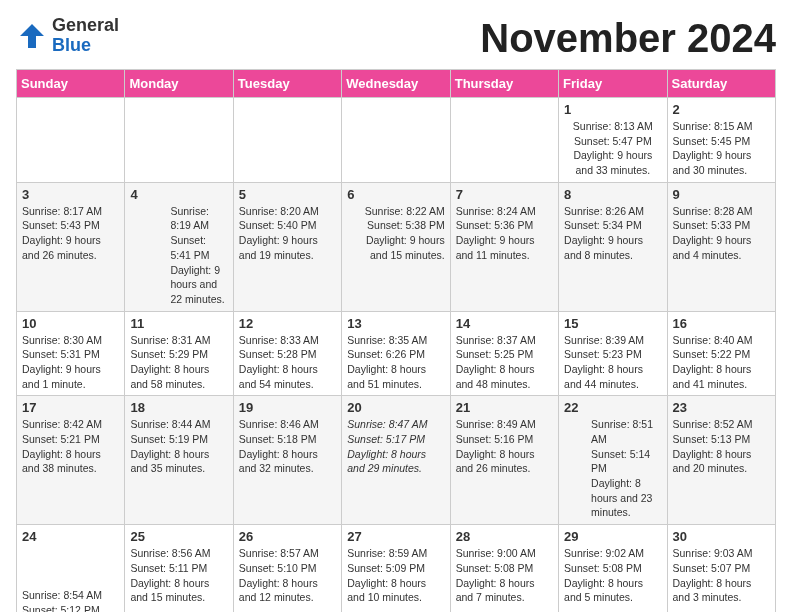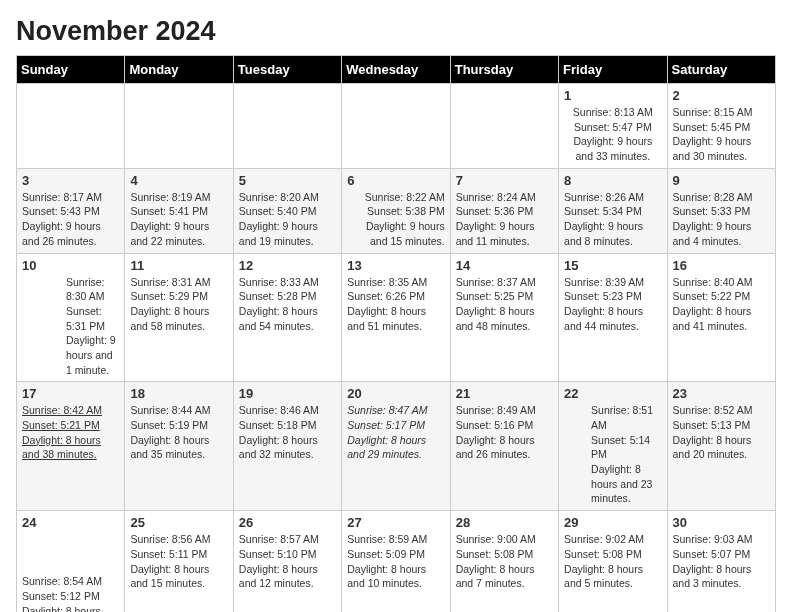--- a/index.html
+++ b/index.html
@@ -27,34 +27,34 @@
       line-height: 1.1;
     }
     .logo-icon {
       width: 32px;
       height: 32px;
     }
     .title-block {
       text-align: right;
     }
     .month-title {
-      font-size: 27px;
+      font-size: 40px;
       font-weight: bold;
       color: #222;
     }
     .location {
       font-size: 16px;
       color: #555;
     }
     .calendar {
       width: 100%;
       border-collapse: collapse;
     }
     .calendar th {
-      background: #000000;
+      background: #ec4899;
       color: #fff;
       font-size: 13px;
       font-weight: bold;
       padding: 6px 4px;
       text-align: left;
       border: 1px solid #ccc;
     }
     .calendar td {
       vertical-align: top;
       border: 1px solid #ccc;
@@ -80,20 +80,29 @@
       color: #333;
     }
     .empty-cell {
       background: #fff !important;
     }
   </style>
 </head>
 <body>
 
 <div class="header">
+  <div class="logo">
+    <svg class="logo-icon" viewBox="0 0 40 40">
+      <polygon points="20,5 35,20 25,20 25,35 15,35 15,20 5,20" fill="#1a6abf"></polygon>
+    </svg>
+    <div class="logo-text">
+      <span style="font-size:18px;font-weight:bold;color:#333;">General</span>
+      <span style="font-size:18px;font-weight:bold;color:#1a6abf;">Blue</span>
+    </div>
+  </div>
   <div class="title-block">
     <div class="month-title">November 2024</div>
   </div>
 </div>
 
 <table class="calendar">
   <thead>
     <tr>
     <th>Sunday</th>
         <th>Monday</th>
@@ -126,21 +135,21 @@
       </tr>
       <tr>
         <td>
           <span class="day-num">3</span>
           <div class="day-info" style="white-space: pre-line;">Sunrise: 8:17 AM
 Sunset: 5:43 PM
 Daylight: 9 hours and 26 minutes.</div>
         </td>
         <td>
           <span class="day-num">4</span>
-          <div class="day-info" style="white-space: pre-line;">Sunrise: 8:19 AM
+          <div class="day-info" style="white-space: pre-line; margin-left: 40px;">Sunrise: 8:19 AM
 Sunset: 5:41 PM
 Daylight: 9 hours and 22 minutes.</div>
         </td>
         <td>
           <span class="day-num">5</span>
           <div class="day-info" style="white-space: pre-line;">Sunrise: 8:20 AM
 Sunset: 5:40 PM
 Daylight: 9 hours and 19 minutes.</div>
         </td>
         <td>
@@ -164,21 +173,21 @@
         <td>
           <span class="day-num">9</span>
           <div class="day-info" style="white-space: pre-line;">Sunrise: 8:28 AM
 Sunset: 5:33 PM
 Daylight: 9 hours and 4 minutes.</div>
         </td>
       </tr>
       <tr>
         <td>
           <span class="day-num">10</span>
-          <div class="day-info" style="white-space: pre-line; margin-left: 44px;">Sunrise: 8:30 AM
+          <div class="day-info" style="white-space: pre-line;">Sunrise: 8:30 AM
 Sunset: 5:31 PM
 Daylight: 9 hours and 1 minute.</div>
         </td>
         <td>
           <span class="day-num">11</span>
           <div class="day-info" style="white-space: pre-line;">Sunrise: 8:31 AM
 Sunset: 5:29 PM
 Daylight: 8 hours and 58 minutes.</div>
         </td>
         <td>
@@ -208,21 +217,21 @@
         <td>
           <span class="day-num">16</span>
           <div class="day-info" style="white-space: pre-line;">Sunrise: 8:40 AM
 Sunset: 5:22 PM
 Daylight: 8 hours and 41 minutes.</div>
         </td>
       </tr>
       <tr>
         <td>
           <span class="day-num">17</span>
-          <div class="day-info" style="white-space: pre-line; text-decoration: underline;">Sunrise: 8:42 AM
+          <div class="day-info" style="white-space: pre-line;">Sunrise: 8:42 AM
 Sunset: 5:21 PM
 Daylight: 8 hours and 38 minutes.</div>
         </td>
         <td>
           <span class="day-num">18</span>
           <div class="day-info" style="white-space: pre-line;">Sunrise: 8:44 AM
 Sunset: 5:19 PM
 Daylight: 8 hours and 35 minutes.</div>
         </td>
         <td>

